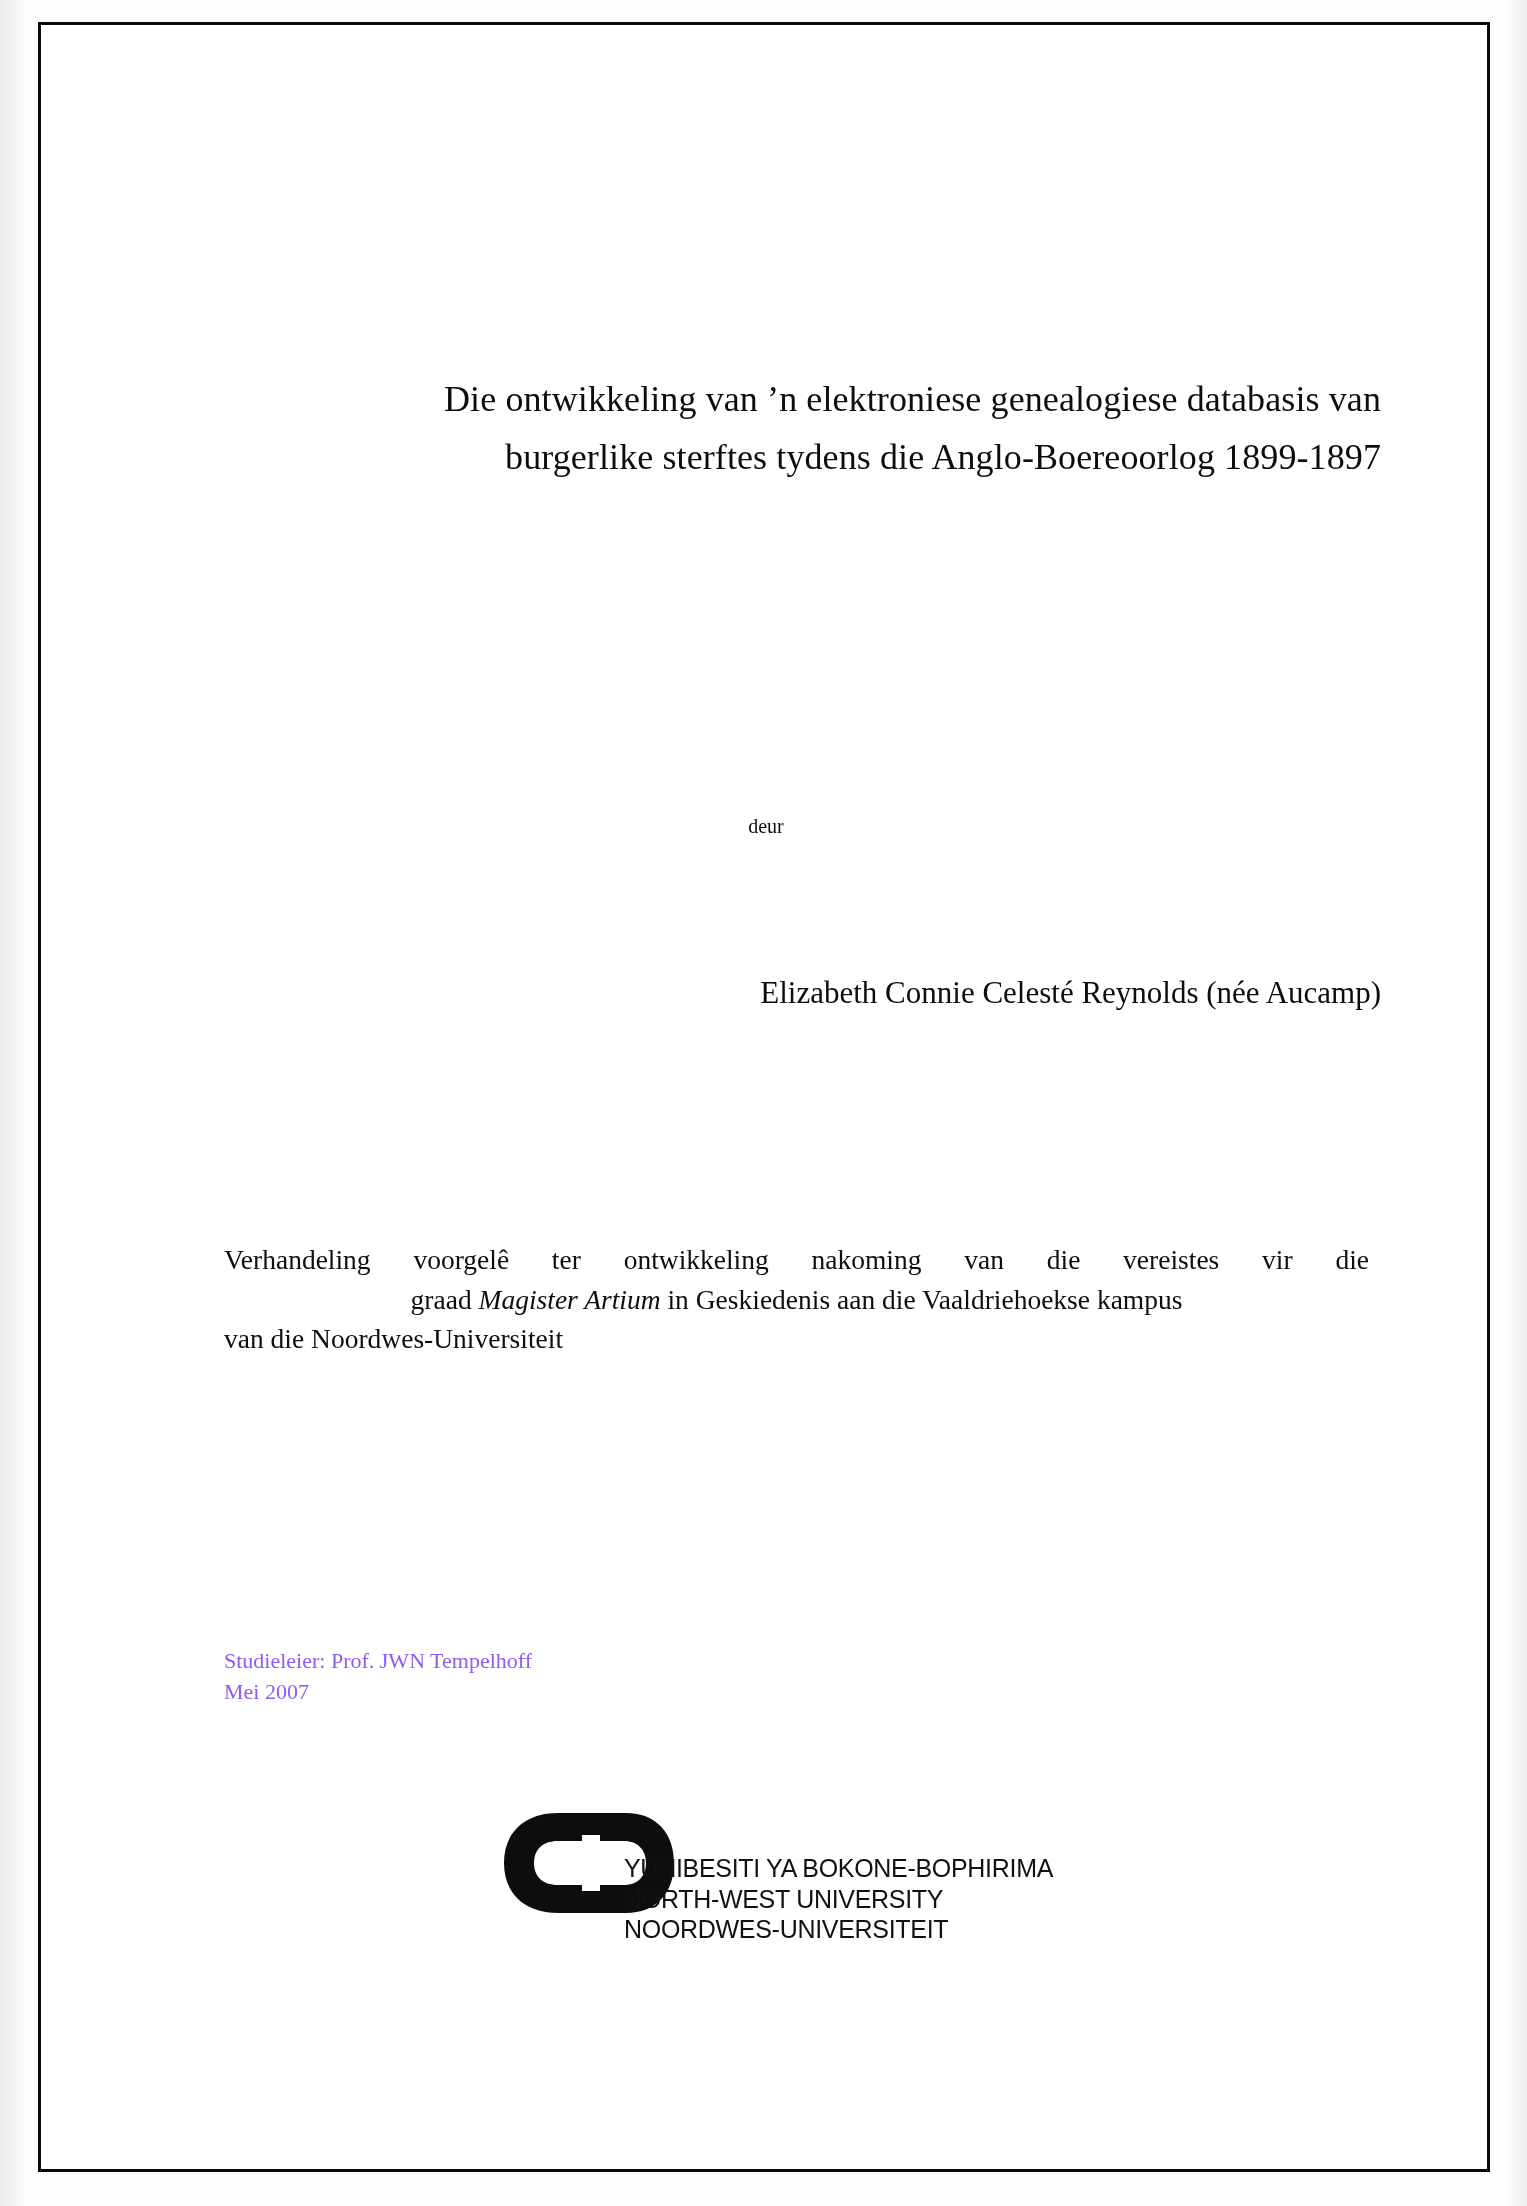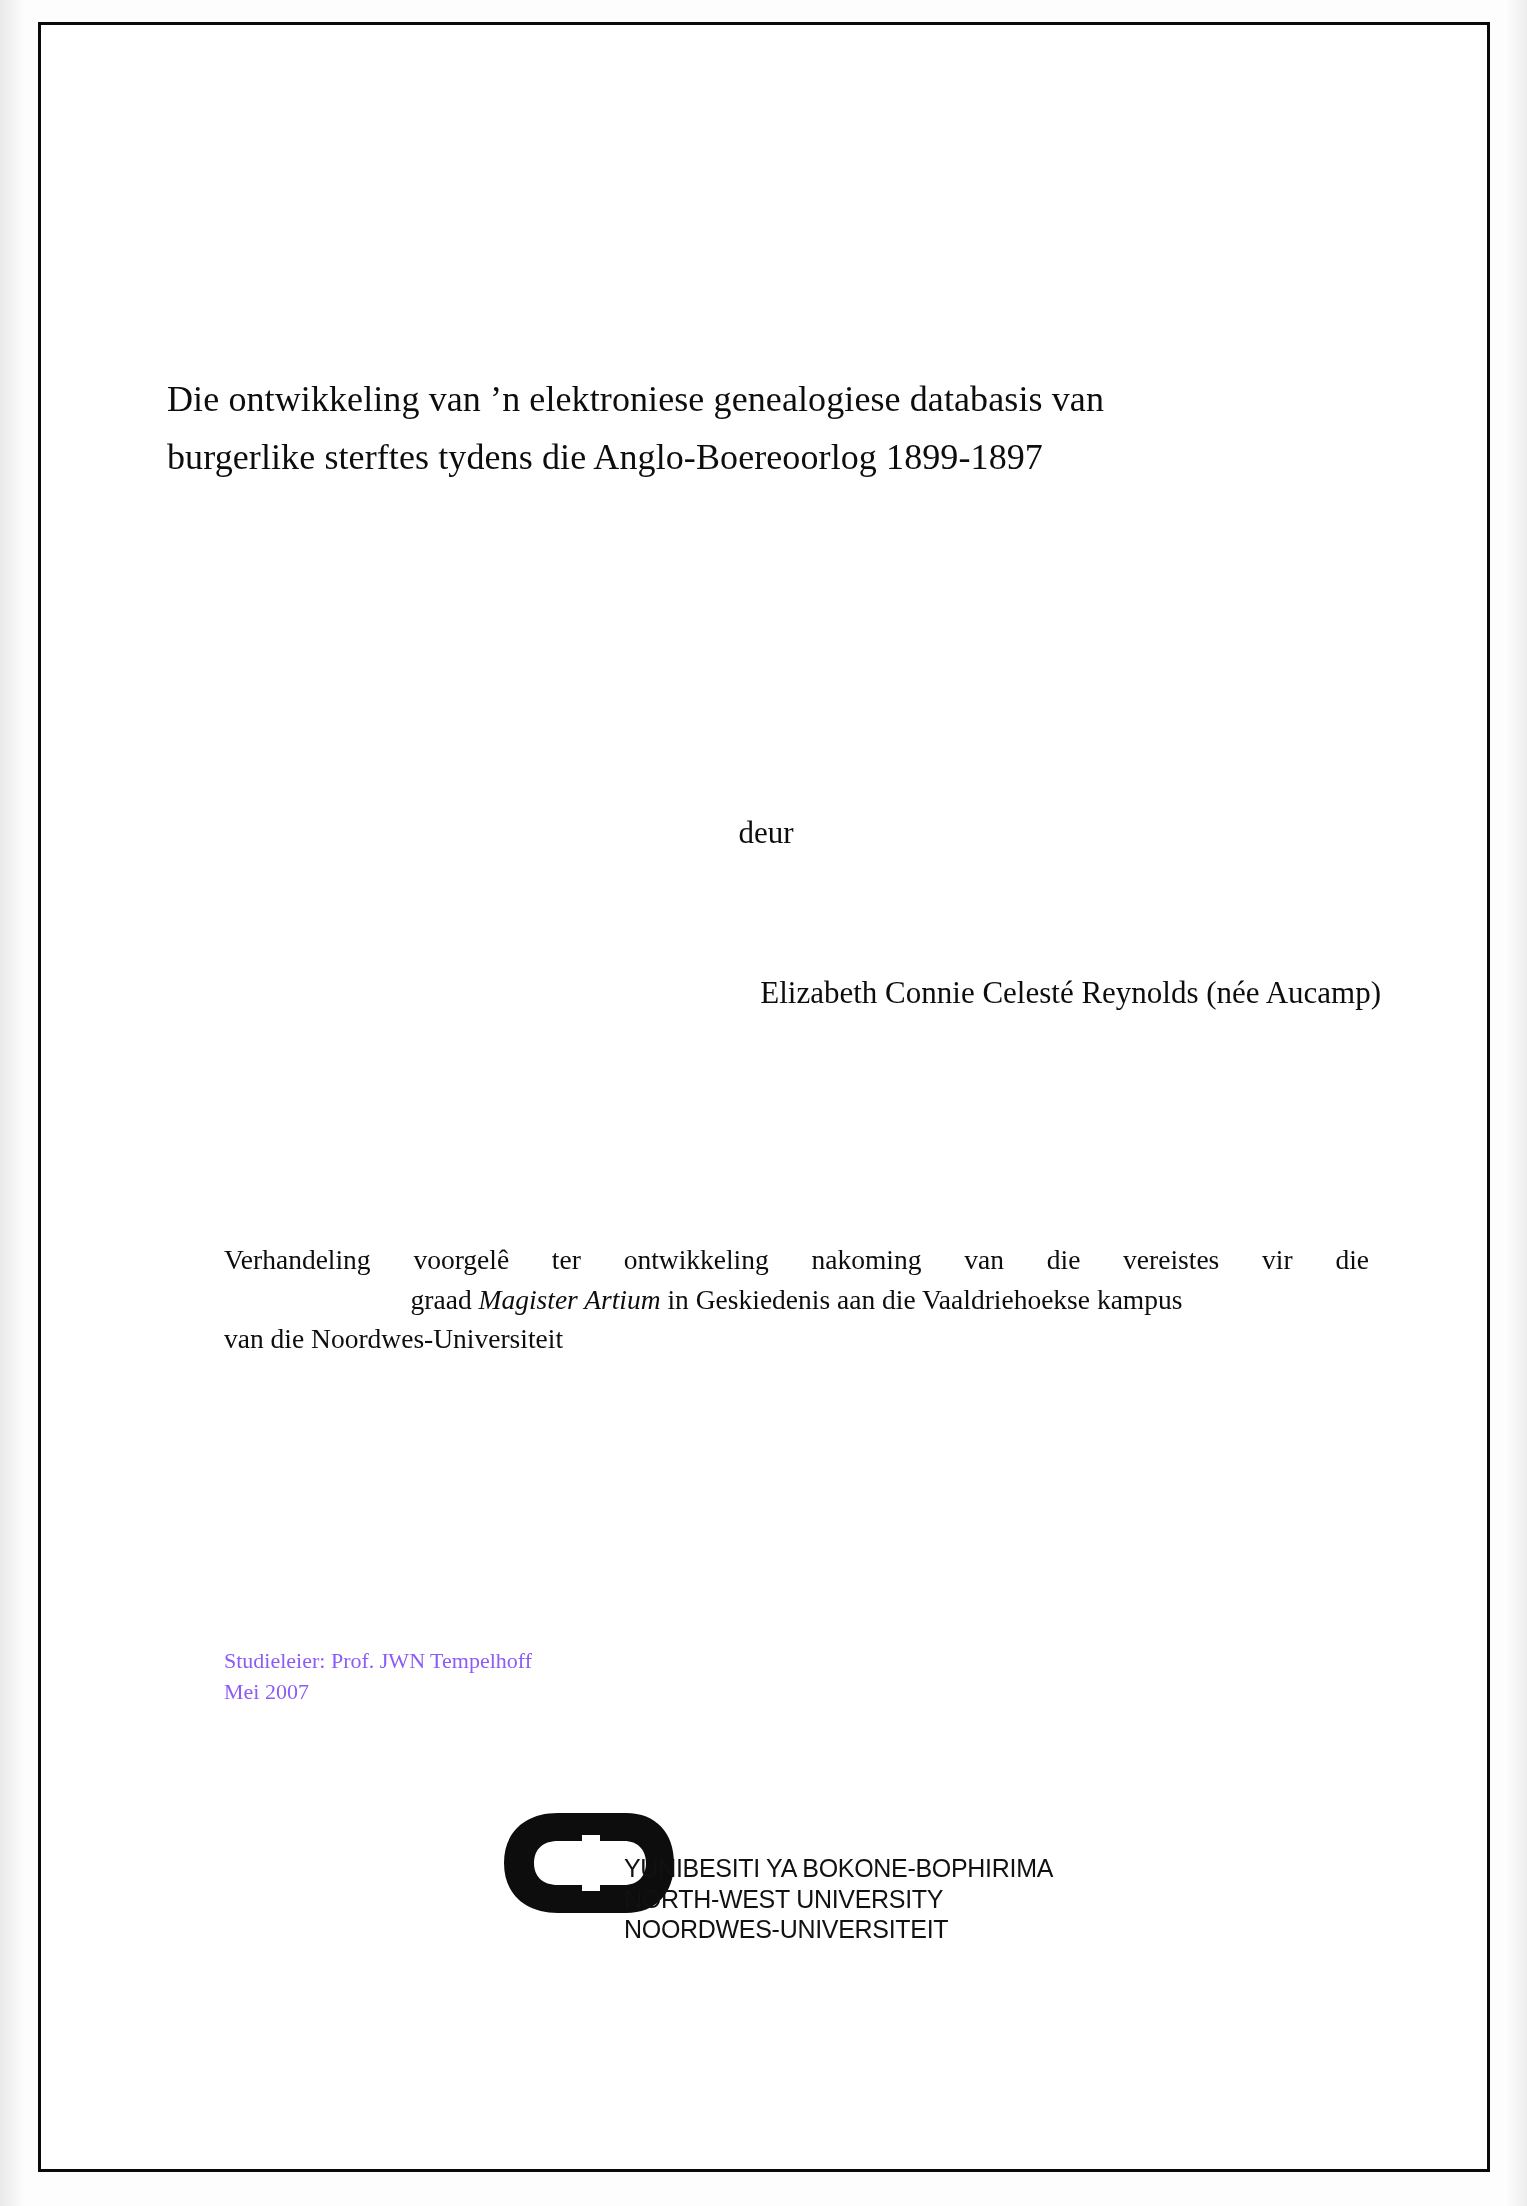--- a/index.html
+++ b/index.html
@@ -39,40 +39,40 @@
 
   .page-inner {
     position: absolute;
     left: 0; top: 0; right: 0; bottom: 0;
     padding: 0;
   }
 
   
   .title-block {
     position: absolute;
-    left: 126px;
+    left: 110px;
     top: 345px;
     width: 1230px;
-    text-align: left;
+    text-align: right;
   }
   .title-line {
     font-size: 36px;
     line-height: 1.62;
     letter-spacing: 0.1px;
     color: #0d0d0d;
   }
 
   
   .byline-label {
     position: absolute;
     left: 110px;
     top: 790px;
     width: 1230px;
     text-align: center;
-    font-size: 31px;
+    font-size: 20px;
     color: #0d0d0d;
   }
 
   
   .author-name {
     position: absolute;
     left: 110px;
     top: 950px;
     width: 1230px;
     text-align: right;

